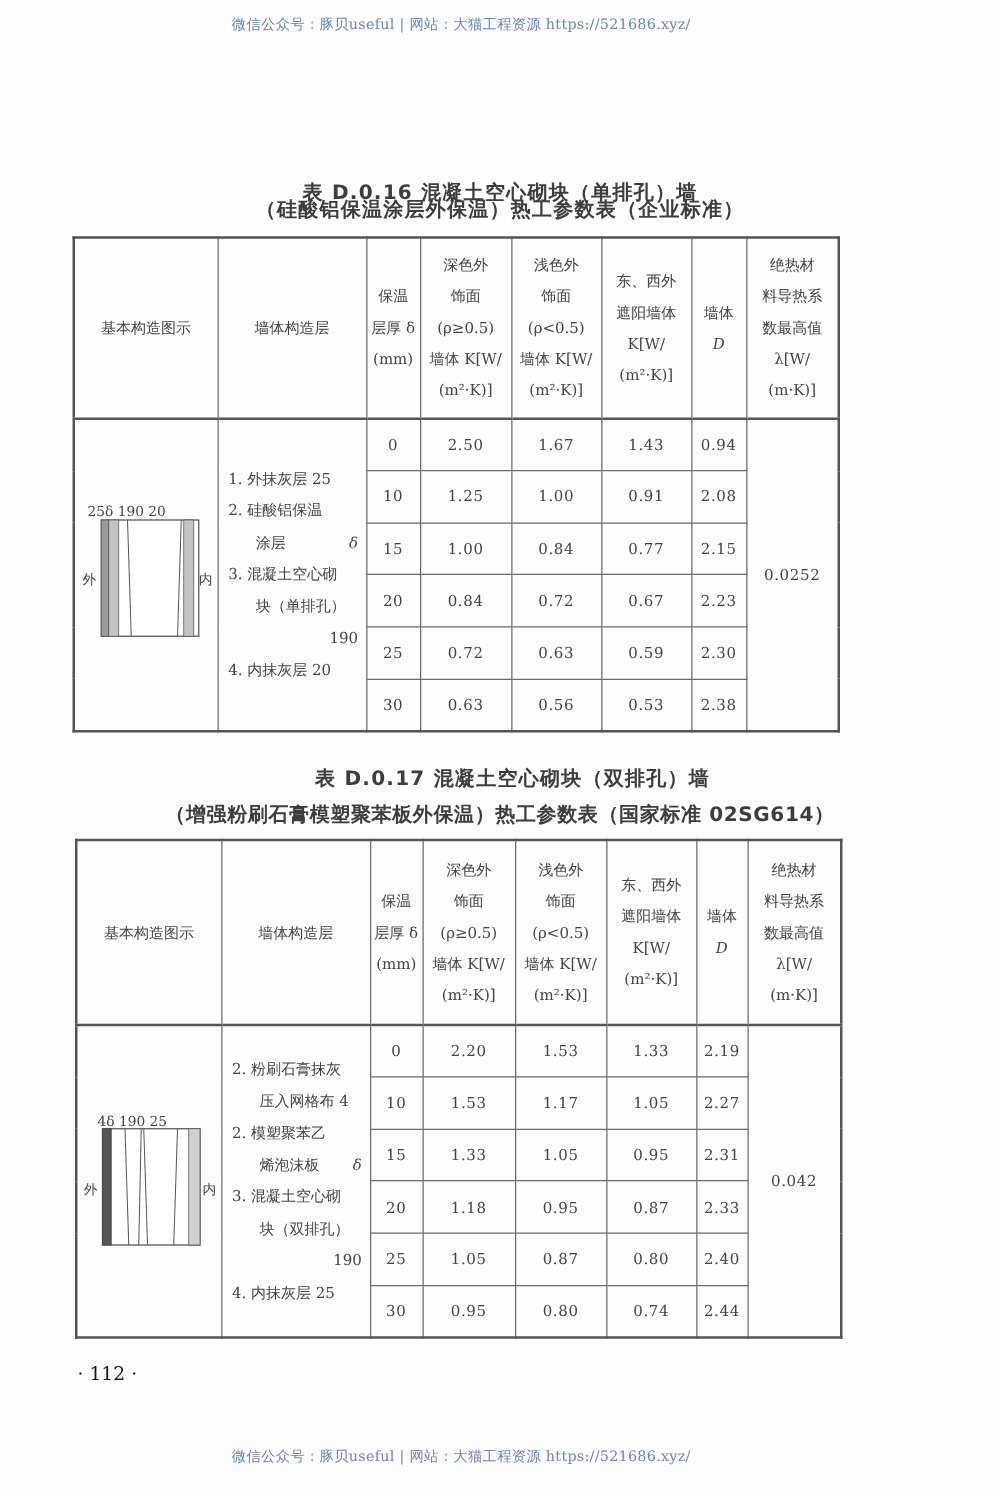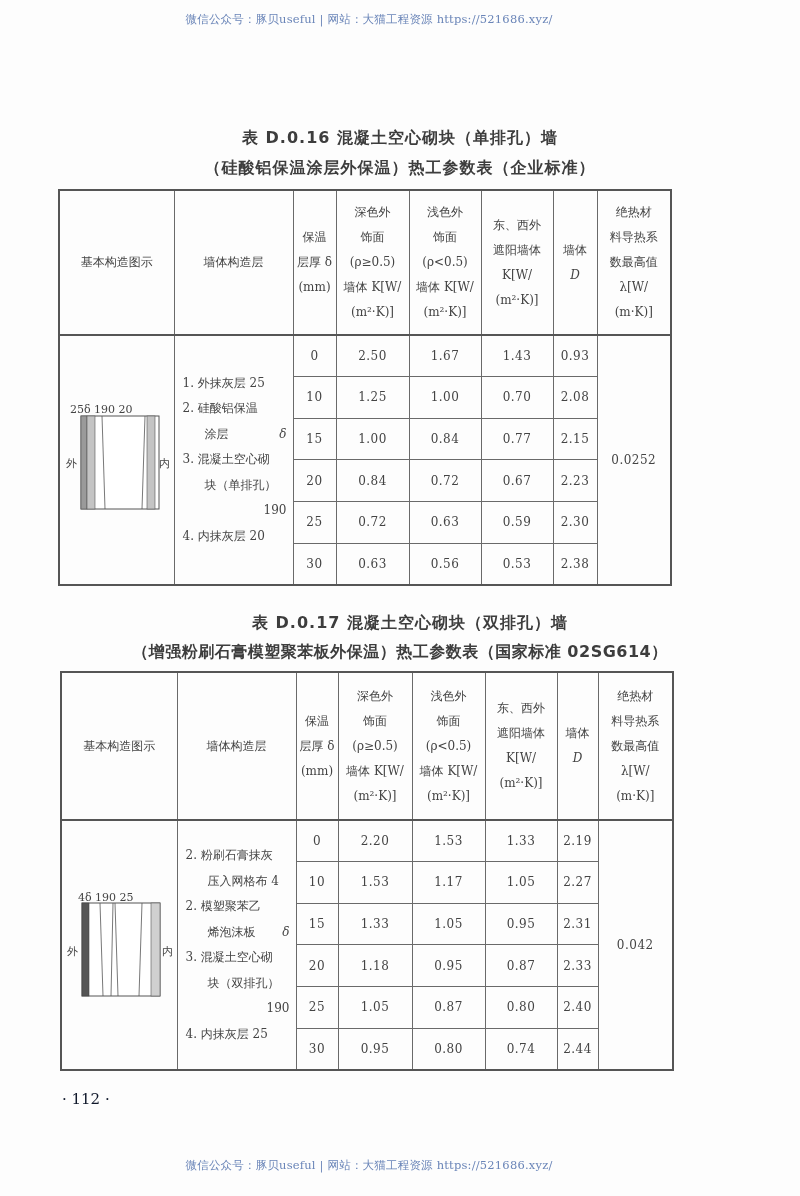--- a/index.html
+++ b/index.html
@@ -37,21 +37,21 @@
   .page-num {
     position:absolute; left:62px; top:1090px; font-size:15px; color:#0f172a;
     font-family:"DejaVu Serif",serif;
   }
 </style>
 </head>
 <body>
 
 <div class="watermark wm-top">微信公众号：豚贝useful  |  网站：大猫工程资源 https://521686.xyz/</div>
 
-<div class="title" style="top:128px; left:40px;">表 D.0.16   混凝土空心砌块（单排孔）墙</div>
+<div class="title" style="top:144px; left:40px;">表 D.0.16   混凝土空心砌块（单排孔）墙</div>
 <div class="title" style="top:158px; left:40px;">（硅酸铝保温涂层外保温）热工参数表（企业标准）</div>
 
 <table class="thermal" style="left:58px; top:189px; width:612px;">
   <colgroup>
     <col style="width:115px">
       <col style="width:119px">
       <col style="width:43px">
       <col style="width:73px">
     <col style="width:72px">
       <col style="width:72px">
@@ -119,28 +119,28 @@
       <div class="indent"><span>涂层</span><span style="float:right; padding-right:6px; font-style:italic;">δ</span></div>
       <div>3. 混凝土空心砌</div>
       <div class="indent">块（单排孔）</div>
       <div class="right">190</div>
       <div>4. 内抹灰层 20</div>
     </td>
     <td class="num">0</td>
     <td class="num">2.50</td>
     <td class="num">1.67</td>
     <td class="num">1.43</td>
-    <td class="num">0.93</td>
+    <td class="num">0.94</td>
     <td rowspan="6" class="num">0.0252</td>
   </tr>
   <tr style="height:40px;">
     <td class="num">10</td>
     <td class="num">1.25</td>
     <td class="num">1.00</td>
-    <td class="num">0.70</td>
+    <td class="num">0.91</td>
     <td class="num">2.08</td>
   </tr>
   <tr style="height:40px;">
     <td class="num">15</td>
     <td class="num">1.00</td>
     <td class="num">0.84</td>
     <td class="num">0.77</td>
     <td class="num">2.15</td>
   </tr>
   <tr style="height:40px;">

